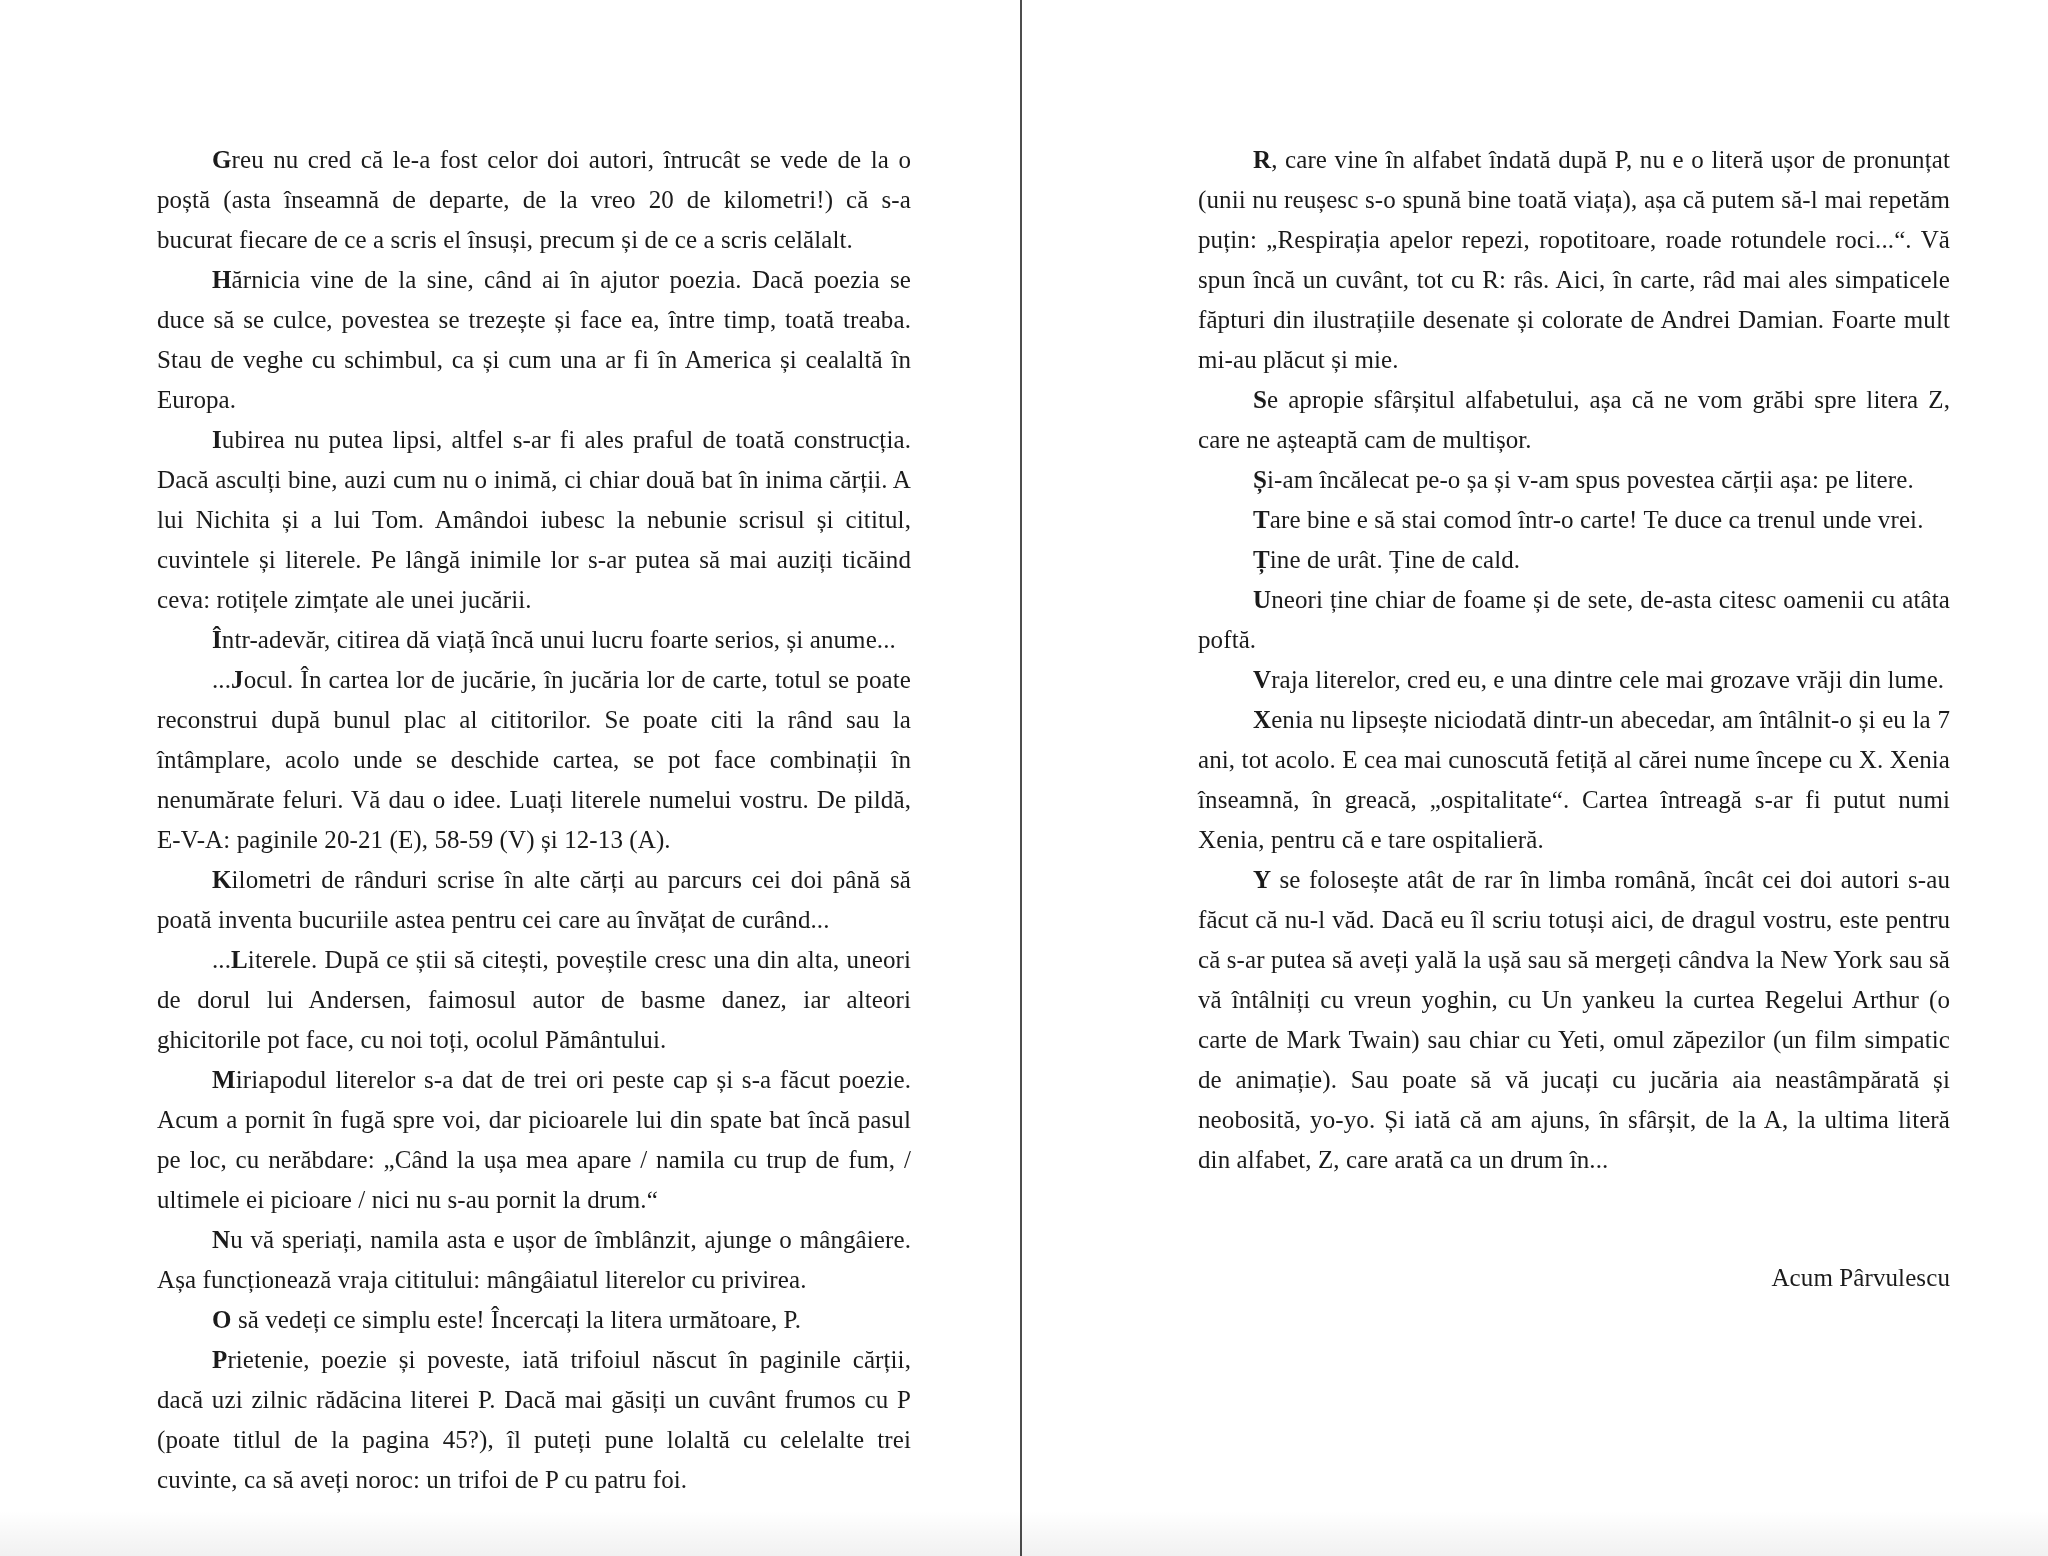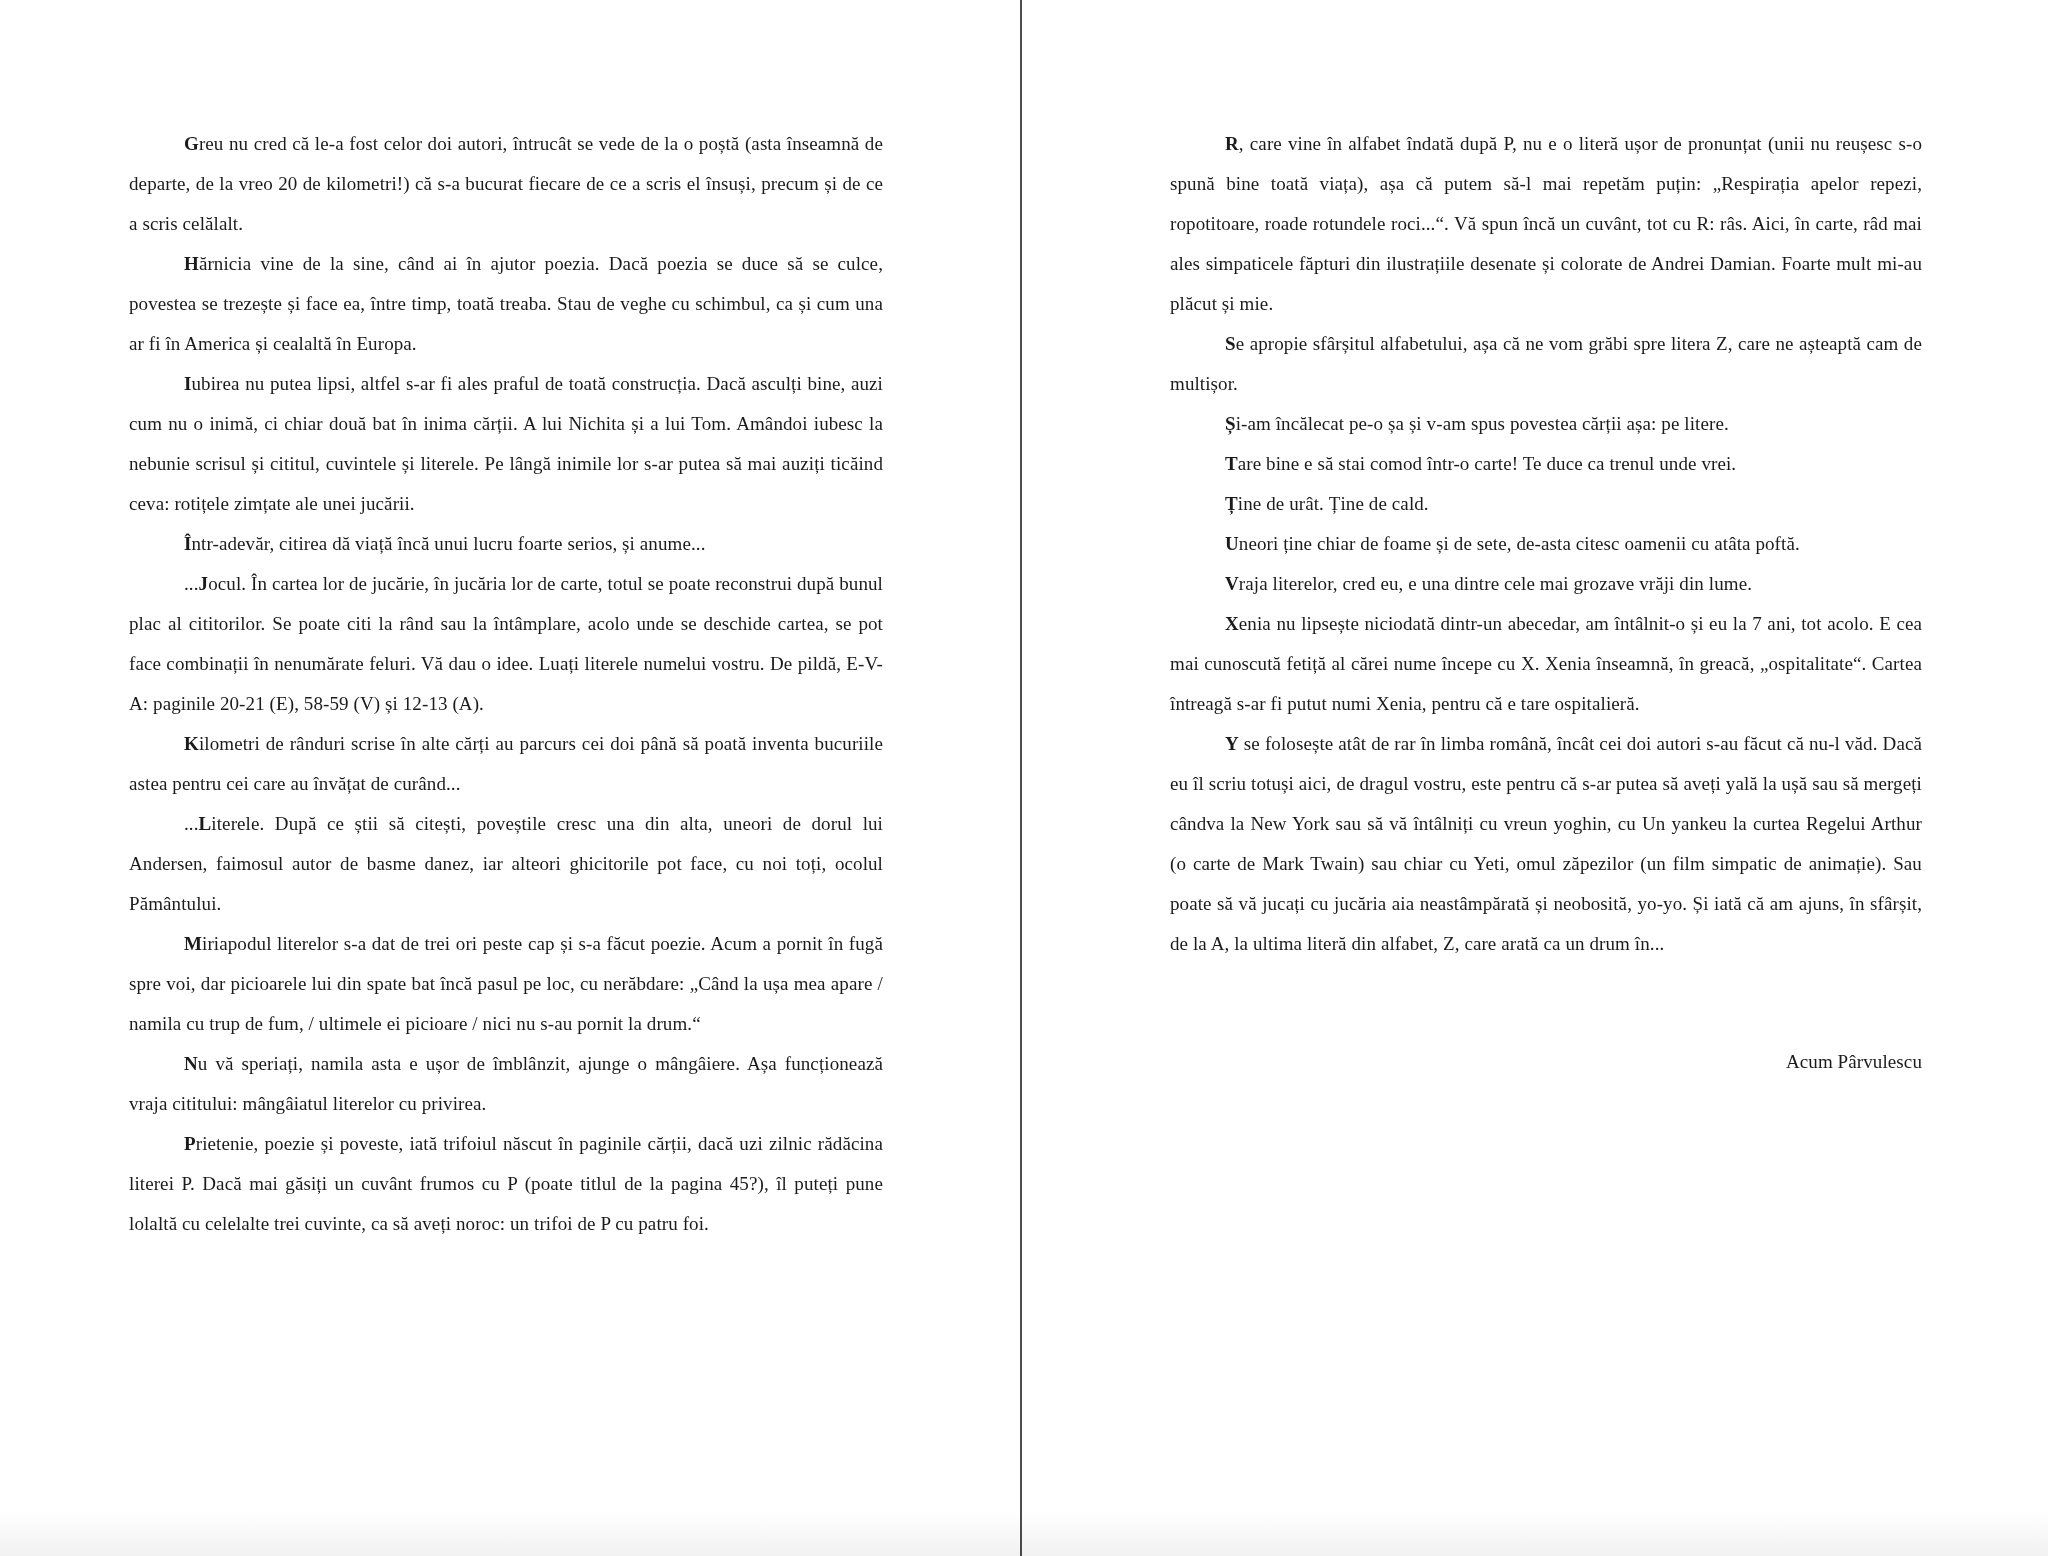--- a/index.html
+++ b/index.html
@@ -28,25 +28,26 @@
   .divider {
     position: absolute;
     left: 1020px;
     top: 0;
     width: 2px;
     height: 1556px;
     background: #4d4d4d;
   }
   .text-block {
     position: absolute;
-    top: 124px;
-    font-size: 19px;
+    top: 140px;
+    font-size: 25px;
     line-height: 40px;
     text-align: justify;
     letter-spacing: 0.1px;
+    margin-left: 28px;
   }
   .page-left  .text-block { left: 129px;  width: 754px; }
   .page-right .text-block { left: 148px;  width: 752px; }
   .text-block p {
     margin: 0;
     padding: 0;
     text-indent: 55px;
   }
   .b { font-weight: bold; }
   .i { }
@@ -74,20 +75,21 @@
     <div class="text-block">
         <p><span class="b">G</span><span>reu nu cred că le-a fost celor doi autori, întrucât se vede de la o poștă (asta înseamnă de departe, de la vreo 20 de kilometri!) că s-a bucurat fiecare de ce a scris el însuși, precum și de ce a scris celălalt.</span></p>
         <p><span class="b">H</span><span>ărnicia vine de la sine, când ai în ajutor poezia. Dacă poezia se duce să se culce, povestea se trezește și face ea, între timp, toată treaba. Stau de veghe cu schimbul, ca și cum una ar fi în America și cealaltă în Europa.</span></p>
         <p><span class="b">I</span><span>ubirea nu putea lipsi, altfel s-ar fi ales praful de toată construcția. Dacă asculți bine, auzi cum nu o inimă, ci chiar două bat în inima cărții. A lui Nichita și a lui Tom. Amândoi iubesc la nebunie scrisul și cititul, cuvintele și literele. Pe lângă inimile lor s-ar putea să mai auziți ticăind ceva: rotițele zimțate ale unei jucării.</span></p>
         <p><span class="b">Î</span><span>ntr-adevăr, citirea dă viață încă unui lucru foarte serios, și anume...</span></p>
         <p><span>...</span><span class="b">J</span><span>ocul. În cartea lor de jucărie, în jucăria lor de carte, totul se poate reconstrui după bunul plac al cititorilor. Se poate citi la rând sau la întâmplare, acolo unde se deschide cartea, se pot face combinații în nenumărate feluri. Vă dau o idee. Luați literele numelui vostru. De pildă, E-V-A: paginile 20-21 (E), 58-59 (V) și 12-13 (A).</span></p>
         <p><span class="b">K</span><span>ilometri de rânduri scrise în alte cărți au parcurs cei doi până să poată inventa bucuriile astea pentru cei care au învățat de curând...</span></p>
         <p><span>...</span><span class="b">L</span><span>iterele. După ce știi să citești, poveștile cresc una din alta, uneori de dorul lui Andersen, faimosul autor de basme danez, iar alteori ghicitorile pot face, cu noi toți, ocolul Pământului.</span></p>
         <p><span class="b">M</span><span>iriapodul literelor s-a dat de trei ori peste cap și s-a făcut poezie. Acum a pornit în fugă spre voi, dar picioarele lui din spate bat încă pasul pe loc, cu nerăbdare: „Când la ușa mea apare / namila cu trup de fum, / ultimele ei picioare / nici nu s-au pornit la drum.“</span></p>
         <p><span class="b">N</span><span>u vă speriați, namila asta e ușor de îmblânzit, ajunge o mângâiere. Așa funcționează vraja cititului: mângâiatul literelor cu privirea.</span></p>
+        <p><span class="b">O</span><span> să vedeți ce simplu este! Încercați la litera următoare, P.</span></p>
         <p><span class="b">P</span><span>rietenie, poezie și poveste, iată trifoiul născut în paginile cărții, dacă uzi zilnic rădăcina literei P. Dacă mai găsiți un cuvânt frumos cu P (poate titlul de la pagina 45?), îl puteți pune lolaltă cu celelalte trei cuvinte, ca să aveți noroc: un trifoi de P cu patru foi.</span></p>
       </div>
   </section>
 
   <div class="divider"></div>
 
   <section class="page page-right">
     <div class="text-block">
     <p><span class="b">R</span><span>, care vine în alfabet îndată după P, nu e o literă ușor de pronunțat (unii nu reușesc s-o spună bine toată viața), așa că putem să-l mai repetăm puțin: „Respirația apelor repezi, ropotitoare, roade rotundele roci...“. Vă spun încă un cuvânt, tot cu R: râs. Aici, în carte, râd mai ales simpaticele făpturi din ilustrațiile desenate și colorate de Andrei Damian. Foarte mult mi-au plăcut și mie.</span></p>
         <p><span class="b">S</span><span>e apropie sfârșitul alfabetului, așa că ne vom grăbi spre litera Z, care ne așteaptă cam de multișor.</span></p>

